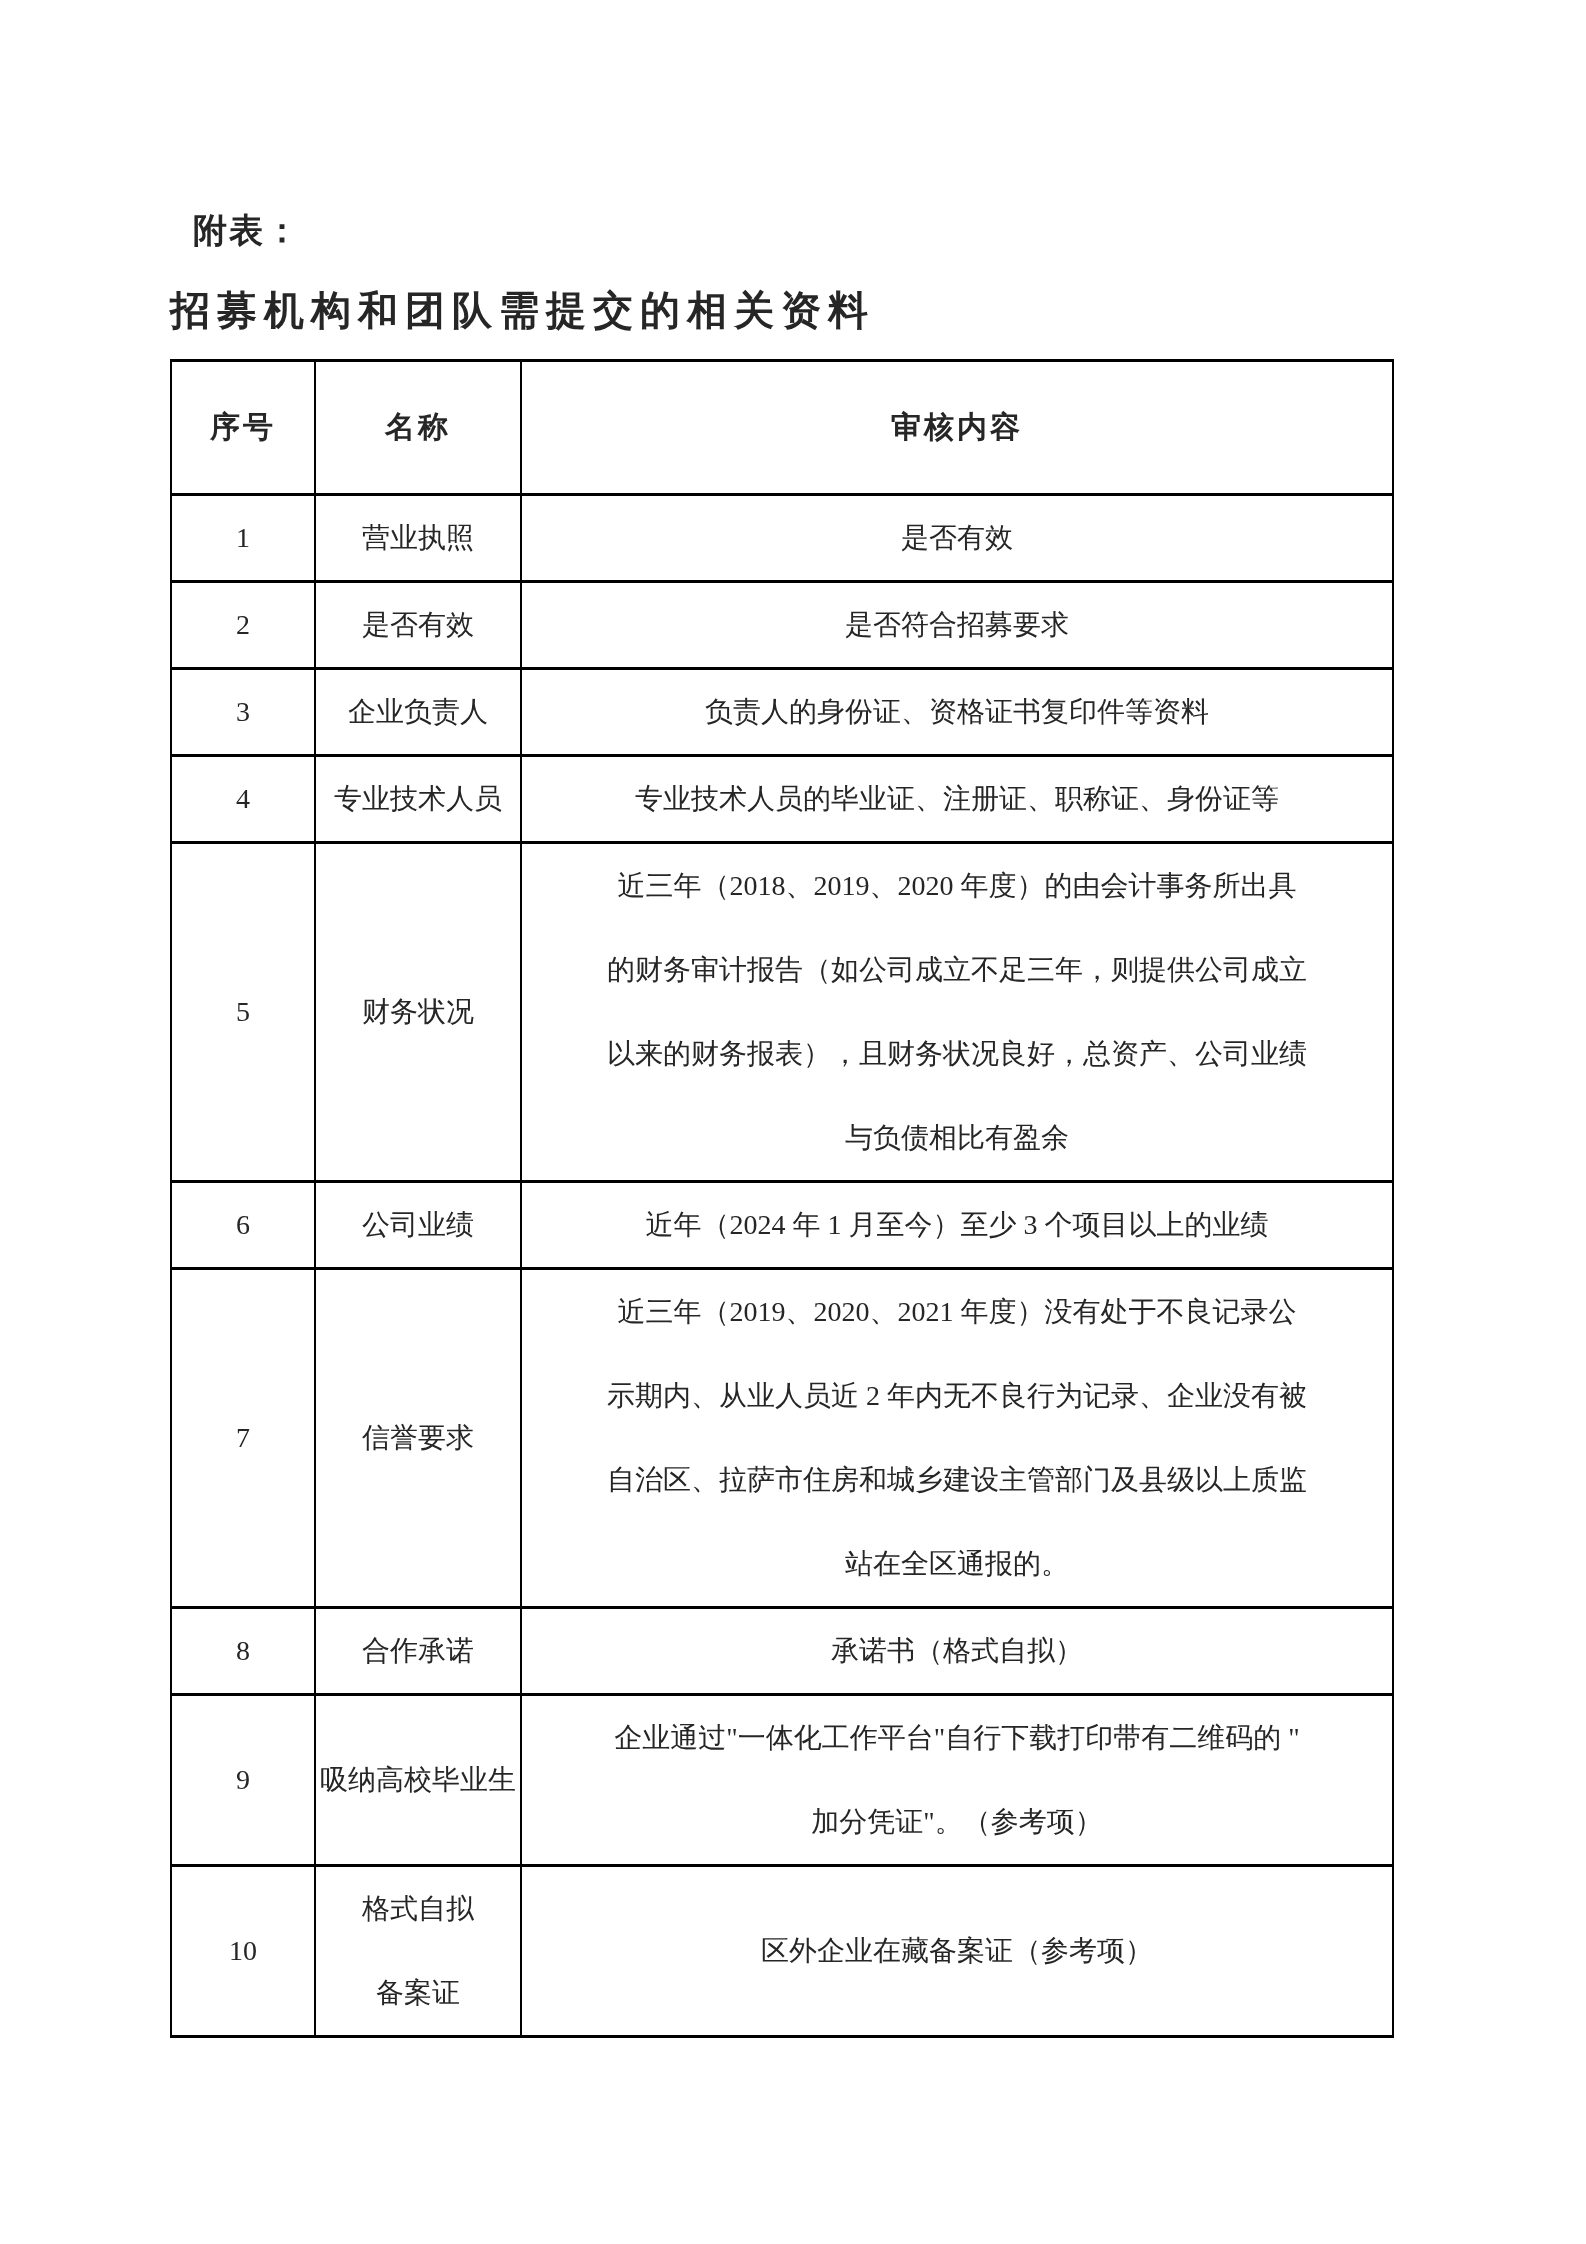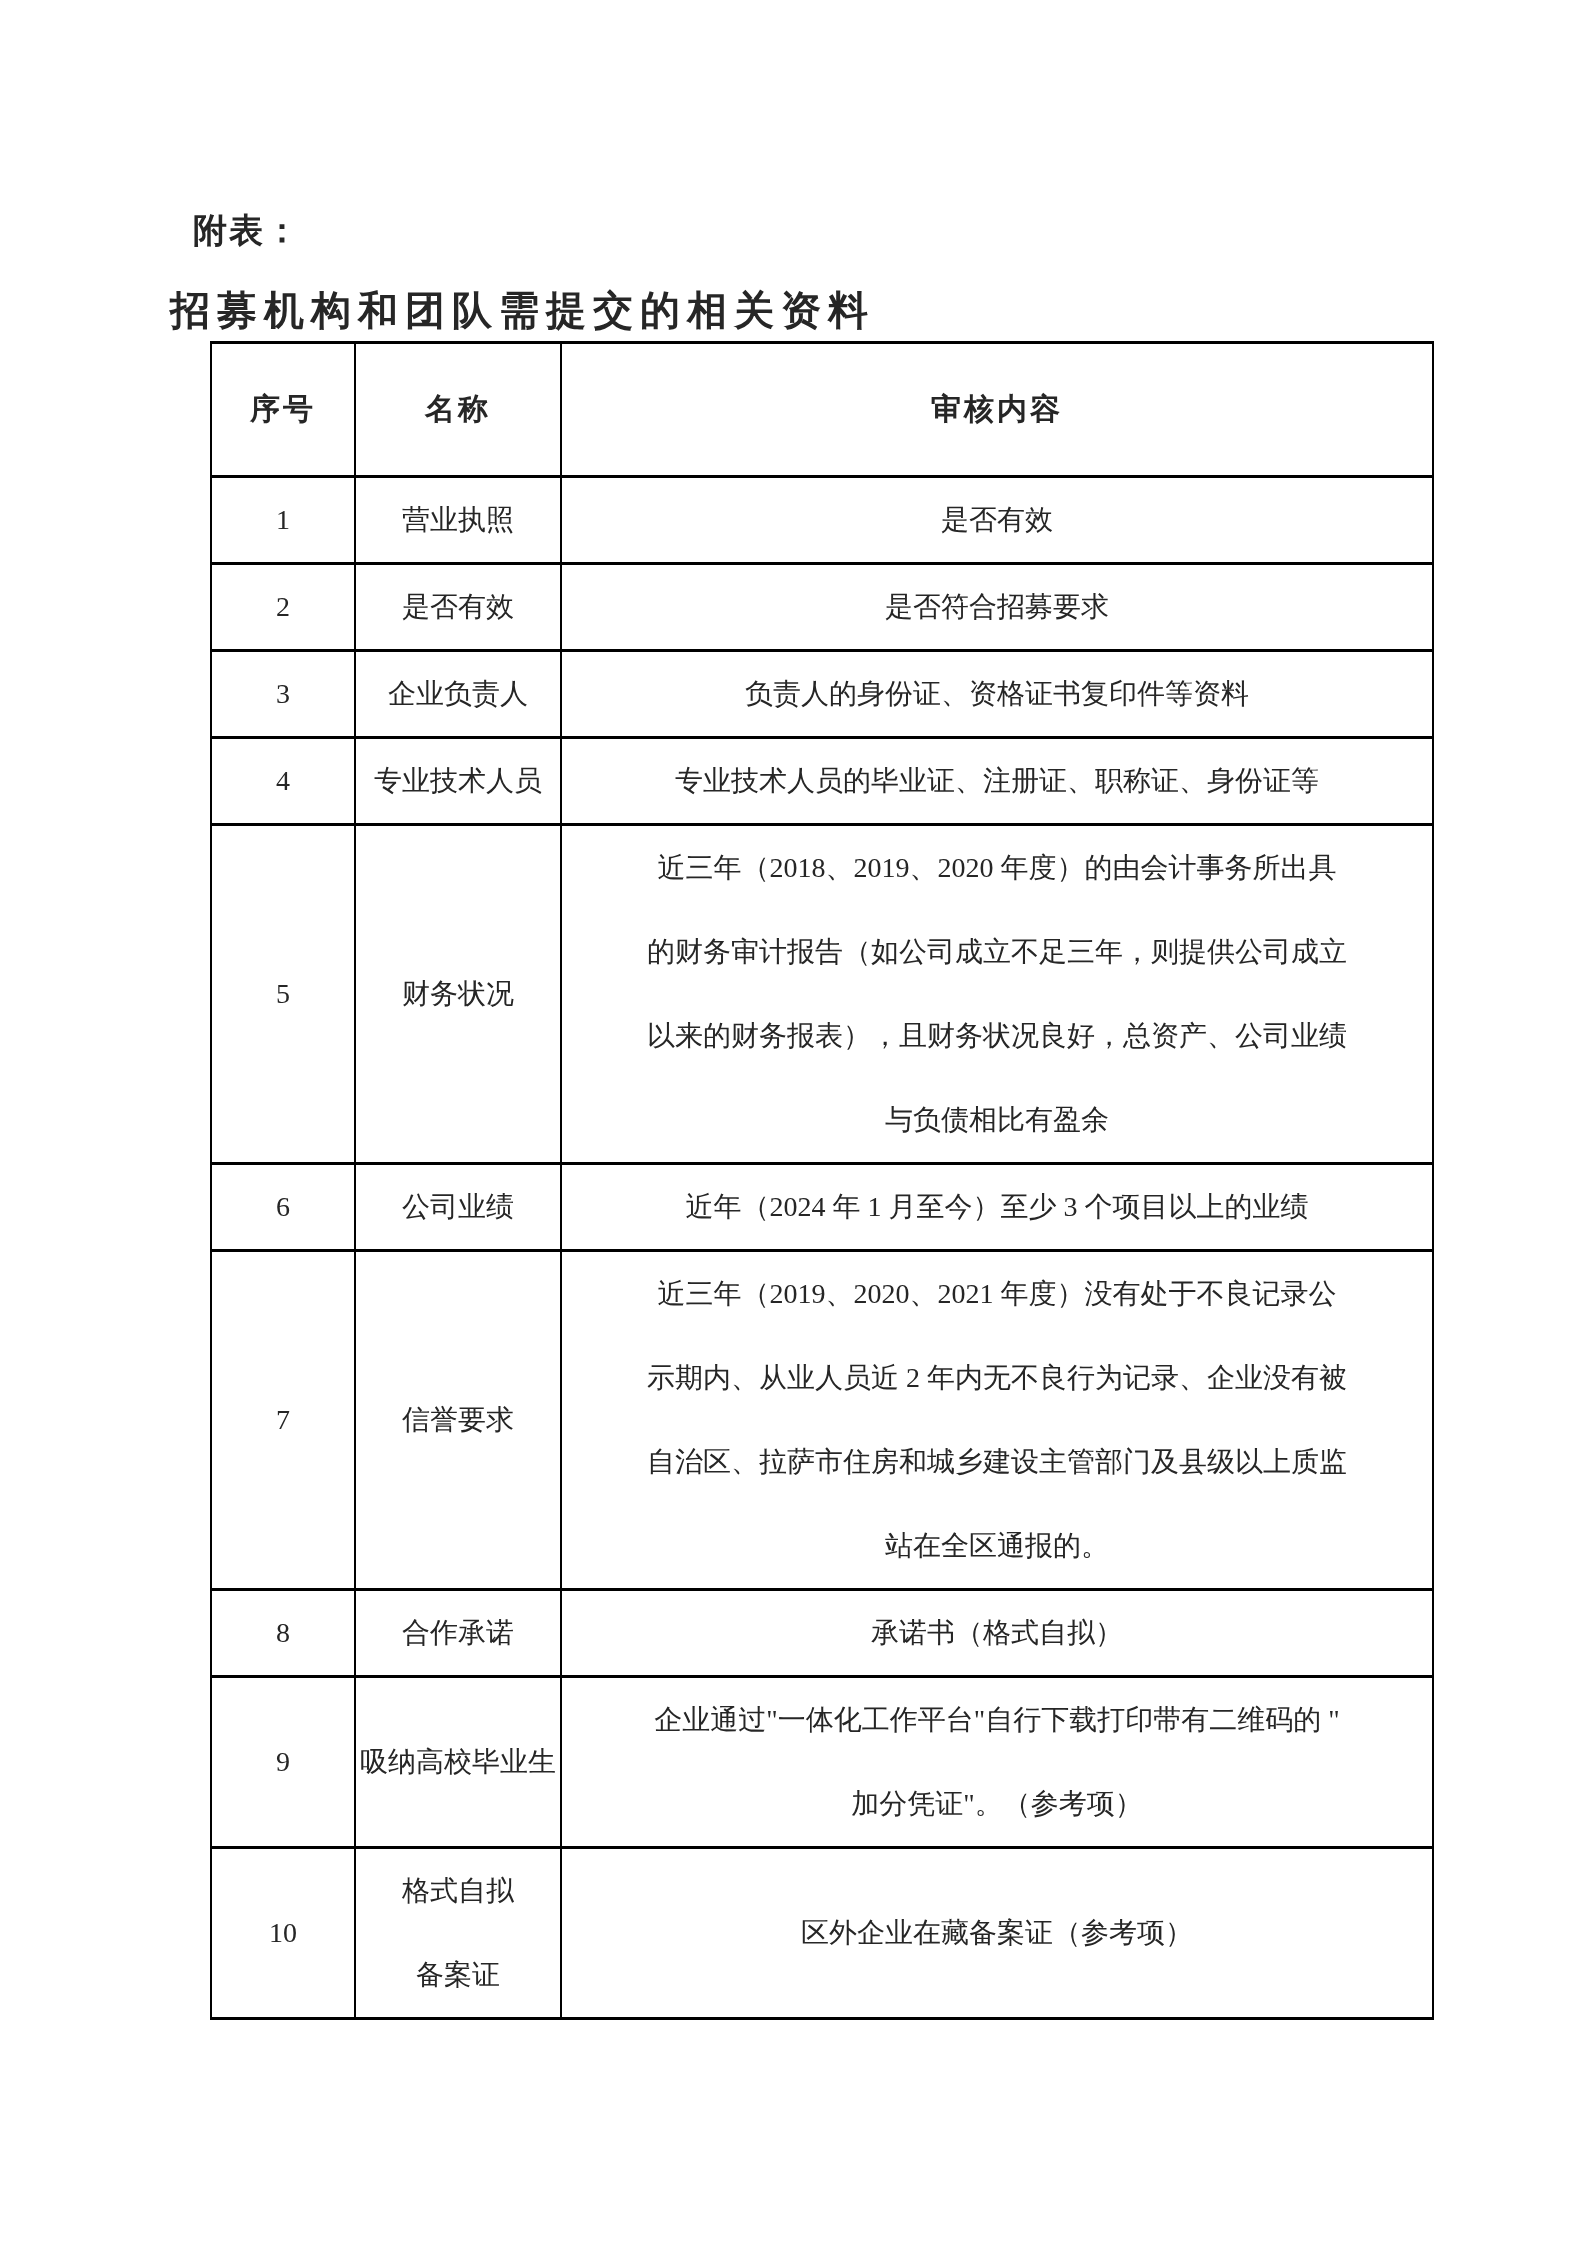--- a/index.html
+++ b/index.html
@@ -27,26 +27,25 @@
     position: absolute;
     left: 170px; top: 283px;
     width: 1062px;
     font-size: 40px;
     font-weight: bold;
     letter-spacing: 7px;
     white-space: nowrap;
   }
   table.doc-table {
     position: absolute;
-    left: 170px; top: 341px;
+    left: 170px; top: 359px;
     width: 1222px;
     border-collapse: collapse;
     table-layout: fixed;
     background: #ffffff;
-    margin-left: 40px;
   }
   .doc-table col.col-no   { width: 144px; }
   .doc-table col.col-name { width: 206px; }
   .doc-table col.col-content { width: 872px; }
   .doc-table th, .doc-table td {
     border: 3px solid #000000;
     border-left-width: 2px;
     border-right-width: 2px;
     vertical-align: middle;
     text-align: center;

